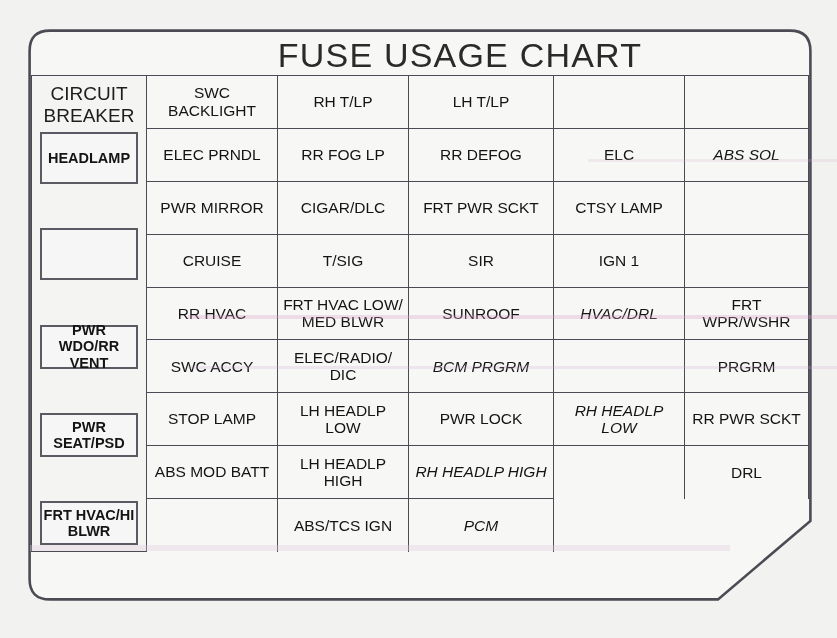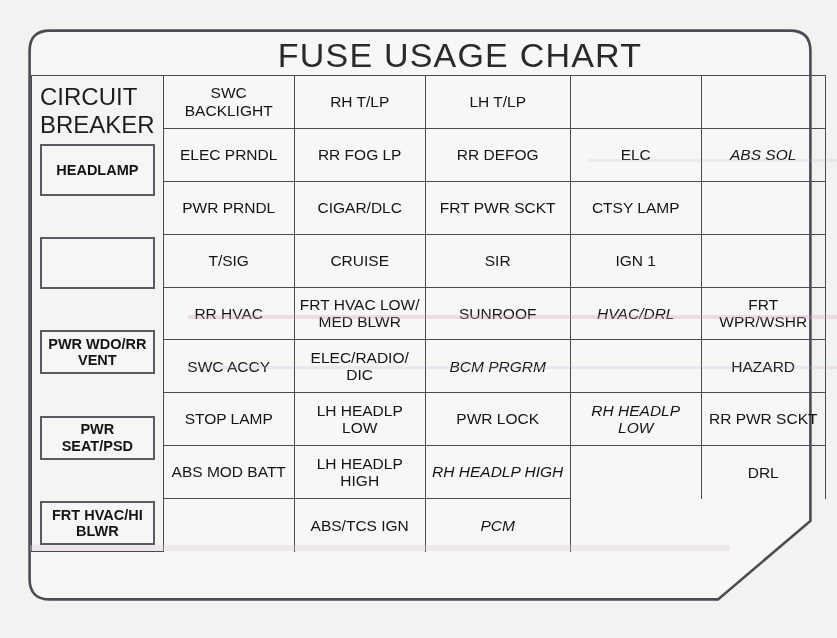--- a/index.html
+++ b/index.html
@@ -65,21 +65,22 @@
     width: 134px;
     border: 1.6px solid #4b4b53;
     border-right-width: 1.6px;
     box-sizing: border-box;
     display: flex;
     flex-direction: column;
     background: #f4f4f3;
     padding: 2px 8px 6px 8px;
   }
   #breaker-heading {
-    font-size: 24px;
+    text-align: center;
+    font-size: 19px;
     color: #1d1d1d;
     line-height: 1.16;
     padding-top: 5px;
     padding-bottom: 3px;
   }
   #breaker-slots {
     flex: 1;
     display: flex;
     flex-direction: column;
     justify-content: space-between;
@@ -186,40 +187,40 @@
         <div class="fuse-cell">SWC BACKLIGHT</div>
         <div class="fuse-cell">RH T/LP</div>
         <div class="fuse-cell">LH T/LP</div>
         <div class="fuse-cell"></div>
         <div class="fuse-cell last-col"></div>
         <div class="fuse-cell">ELEC PRNDL</div>
         <div class="fuse-cell">RR FOG LP</div>
         <div class="fuse-cell">RR DEFOG</div>
         <div class="fuse-cell">ELC</div>
         <div class="fuse-cell last-col">ABS SOL</div>
-        <div class="fuse-cell">PWR PRNDL</div>
+        <div class="fuse-cell">PWR MIRROR</div>
         <div class="fuse-cell">CIGAR/DLC</div>
         <div class="fuse-cell">FRT PWR SCKT</div>
         <div class="fuse-cell">CTSY LAMP</div>
         <div class="fuse-cell last-col"></div>
+        <div class="fuse-cell">CRUISE</div>
         <div class="fuse-cell">T/SIG</div>
-        <div class="fuse-cell">CRUISE</div>
         <div class="fuse-cell">SIR</div>
         <div class="fuse-cell">IGN 1</div>
         <div class="fuse-cell last-col"></div>
         <div class="fuse-cell">RR HVAC</div>
         <div class="fuse-cell">FRT HVAC LOW/ MED BLWR</div>
         <div class="fuse-cell">SUNROOF</div>
         <div class="fuse-cell last-col">HVAC/DRL</div>
         <div class="fuse-cell">FRT WPR/WSHR</div>
         <div class="fuse-cell">SWC ACCY</div>
         <div class="fuse-cell">ELEC/RADIO/ DIC</div>
         <div class="fuse-cell last-col">BCM PRGRM</div>
         <div class="fuse-cell"></div>
-        <div class="fuse-cell">HAZARD</div>
+        <div class="fuse-cell">PRGRM</div>
         <div class="fuse-cell">STOP LAMP</div>
         <div class="fuse-cell">LH HEADLP LOW</div>
         <div class="fuse-cell">PWR LOCK</div>
         <div class="fuse-cell last-col">RH HEADLP LOW</div>
         <div class="fuse-cell">RR PWR SCKT</div>
         <div class="fuse-cell">ABS MOD BATT</div>
         <div class="fuse-cell">LH HEADLP HIGH</div>
         <div class="fuse-cell last-col">RH HEADLP HIGH</div>
         <div class="fuse-cell" style="border-bottom: 0px;"></div>
         <div class="fuse-cell" style="border-bottom: 0px;">DRL</div>

